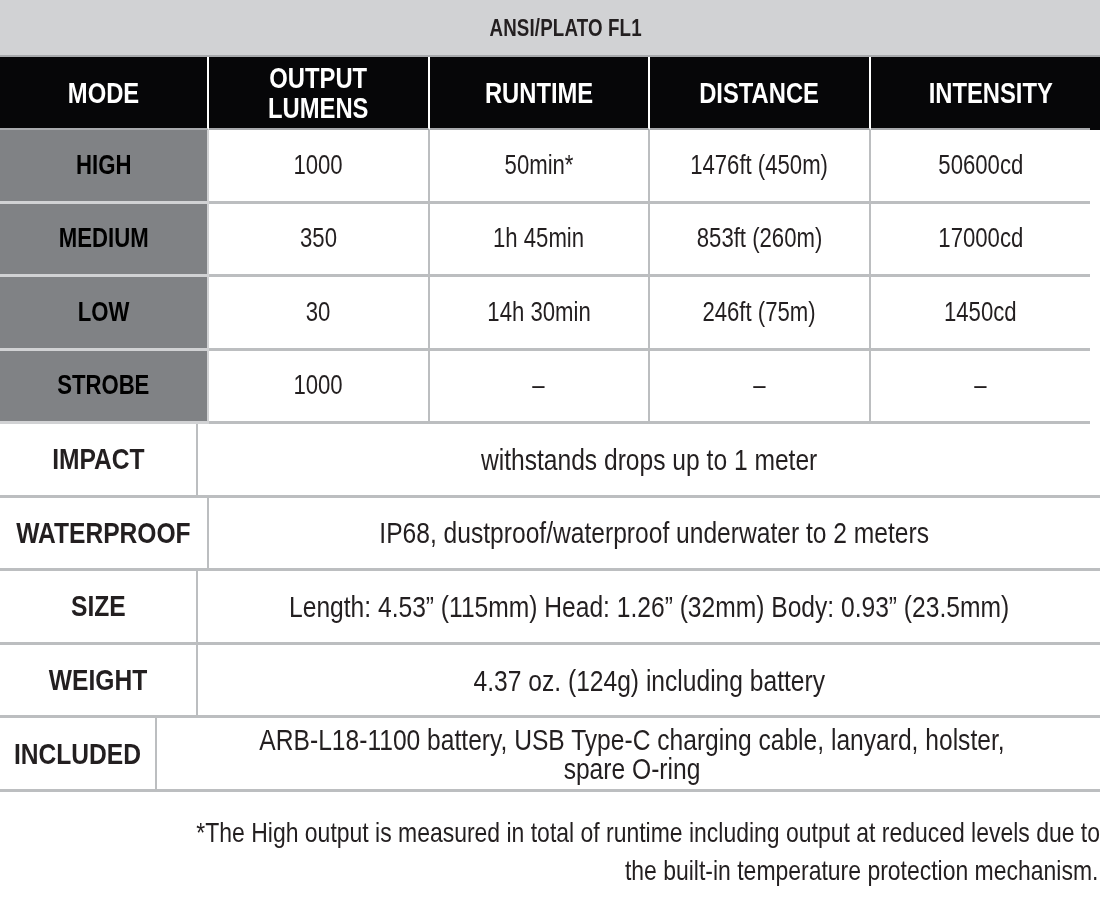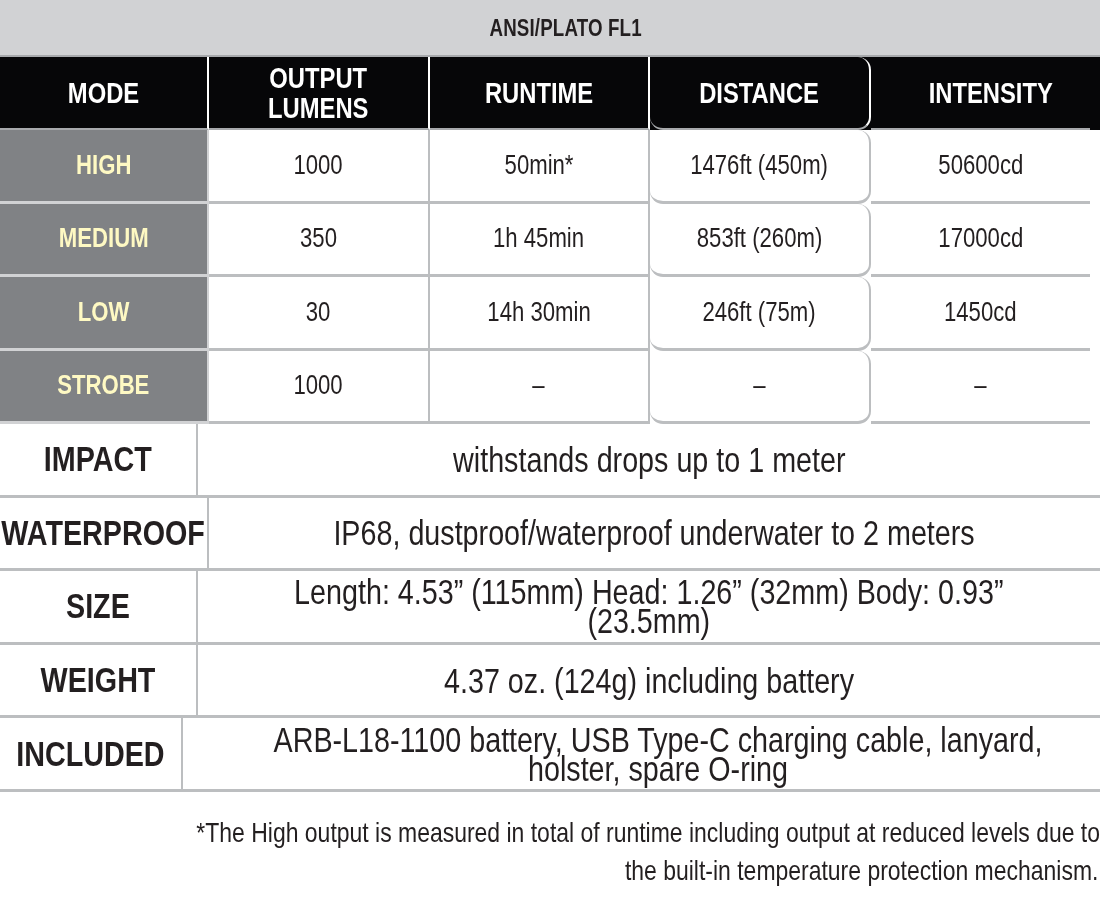--- a/index.html
+++ b/index.html
@@ -11,28 +11,28 @@
   .title-bar span { font-weight: bold; font-size: 24px; transform: scaleX(0.78); display: inline-block; letter-spacing: 0.2px; }
   .table { position: absolute; left: 0; top: 57px; width: 1100px; }
   .row { display: flex; box-sizing: border-box; }
   .cell { box-sizing: border-box; display: flex; align-items: center; justify-content: center;
           text-align: center; }
   .cell .t { display: inline-block; transform: scaleX(0.82); white-space: nowrap; }
   .hdr { height: 73px; background: #060608; }
   .hdr .cell { color: #ffffff; font-weight: bold; font-size: 29px; line-height: 30px;
                border-right: 2px solid #ffffff; border-bottom: 2px solid #a7a9ac; }
   .hdr .cell:last-child { border-right: none; padding-left: 20px; }
-  .c0 { width: 209px; } .c1 { width: 221px; } .c2 { width: 220px; } .c3 { width: 221px; border-radius: 13px; } .c4 { width: 219px; }
+  .c0 { width: 209px; } .c1 { width: 221px; } .c2 { width: 220px; } .c3 { width: 221px; } .c4 { width: 219px; }
   .wide { width: 950px; }
   .mode-row { height: 73.5px; }
   .mode-row .cell { border-bottom: 3px solid #bcbec0; border-right: 2px solid #bcbec0; font-size: 27px; }
   .mode-row .cell:last-child { border-right: none; }
-  .mode-row .cell.mode { background: #808285; color: #fef9c3; font-weight: bold; border-right: 2px solid #d1d2d4; border-bottom: 3px solid #d1d2d4; }
+  .mode-row .cell.mode { background: #808285; color: #000000; font-weight: bold; border-right: 2px solid #d1d2d4; border-bottom: 3px solid #d1d2d4; }
   .spec-row { height: 73.6px; }
-  .spec-row .cell { border-bottom: 3px solid #bcbec0; font-size: 35px; }
+  .spec-row .cell { border-bottom: 3px solid #bcbec0; font-size: 30px; }
   .spec-row .cell.label { font-weight: bold; border-right: 2px solid #bcbec0; }
   .spec-row .cell.value .t { white-space: normal; line-height: 29px; }
   .included .cell.value .t { width: 1030px; }
   .footnote { position: absolute; right: 2px; top: 814px; width: 1100px; text-align: right;
               font-size: 28px; line-height: 38px; }
   .footnote .t { display: inline-block; transform: scaleX(0.82); transform-origin: right center; white-space: nowrap; }
 </style>
 </head>
 <body>
 

